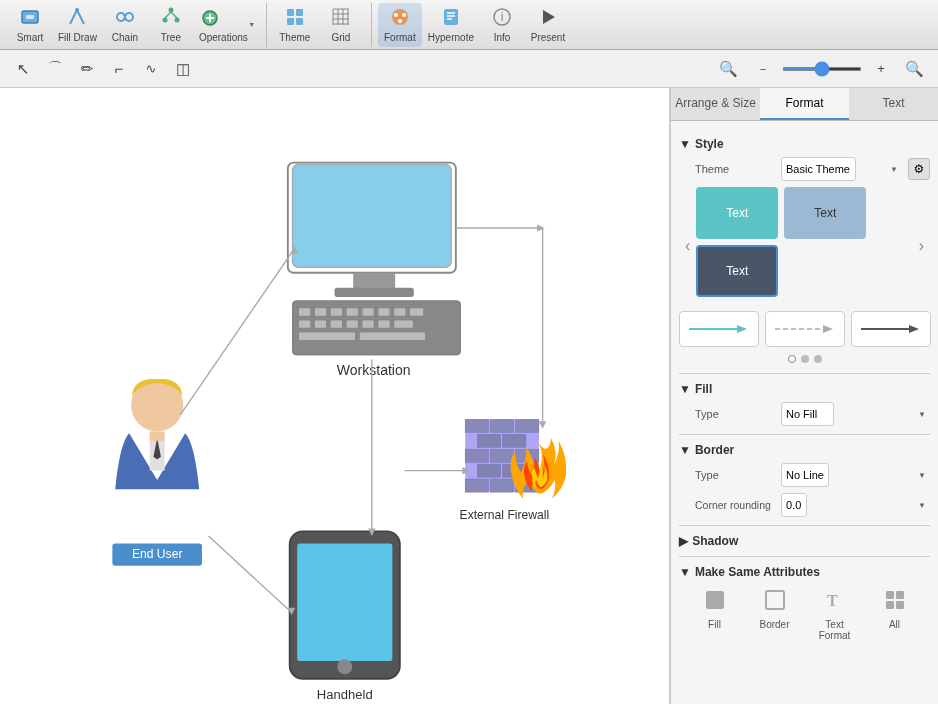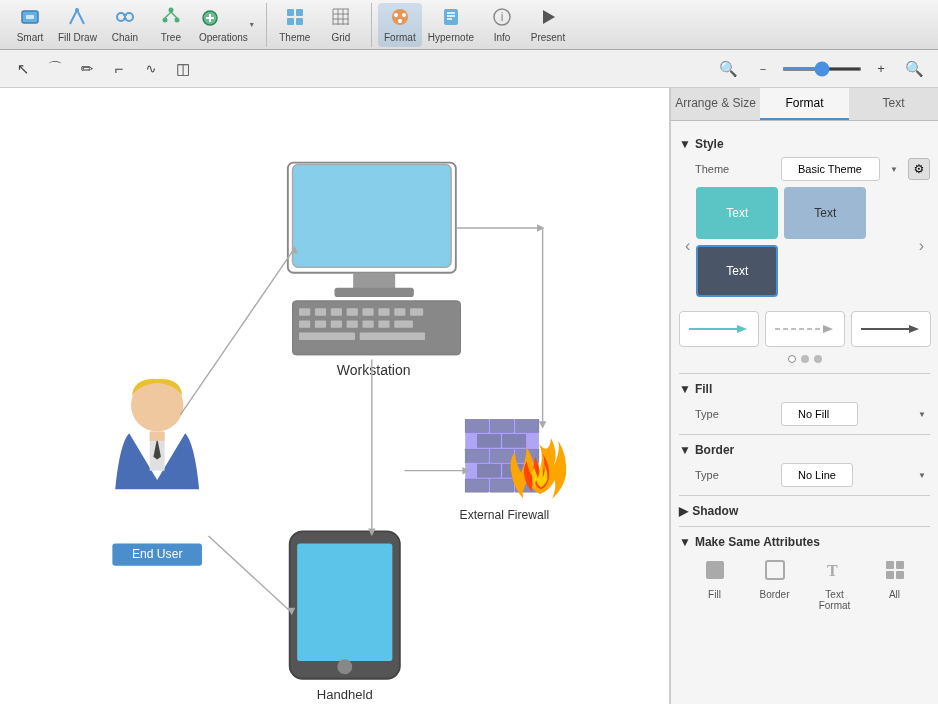--- a/index.html
+++ b/index.html
@@ -36,21 +36,21 @@
     .panel-tabs { display: flex; background: #e0e0e0; border-bottom: 1px solid #bbb; }
     .panel-tab { flex: 1; padding: 8px 4px; text-align: center; font-size: 12px; cursor: pointer; border: none; background: transparent; color: #555; border-bottom: 2px solid transparent; }
     .panel-tab.active { background: #f5f5f5; color: #000; border-bottom: 2px solid #4a8ecb; }
     .panel-content { flex: 1; overflow-y: auto; padding: 8px; }
 
     .section-header { display: flex; align-items: center; gap: 4px; font-size: 12px; font-weight: 600; color: #333; margin: 8px 0 6px; cursor: pointer; }
     .section-body { margin-bottom: 8px; }
 
     .prop-row { display: flex; align-items: center; margin-bottom: 6px; gap: 6px; }
     .prop-label { font-size: 11px; color: #555; width: 80px; flex-shrink: 0; margin-left: 16px; }
-    .prop-select { flex: 1; font-size: 11px; border: 1px solid #ccc; border-radius: 3px; background: white; padding: 2px 16px; height: 24px; appearance: none; -webkit-appearance: none; cursor: pointer; }
+    .prop-select { flex: 1; font-size: 11px; border: 1px solid #ccc; border-radius: 3px; background: white; padding: 2px 4px; height: 24px; appearance: none; -webkit-appearance: none; cursor: pointer; }
     .select-wrapper { flex: 1; position: relative; }
     .select-wrapper::after { content: '▼'; position: absolute; right: 4px; top: 50%; transform: translateY(-50%); font-size: 8px; color: #666; pointer-events: none; }
     .gear-btn { width: 22px; height: 22px; background: #e0e0e0; border: 1px solid #bbb; border-radius: 3px; cursor: pointer; font-size: 12px; display: flex; align-items: center; justify-content: center; }
 
     
     .style-cards { display: flex; gap: 6px; margin-bottom: 8px; flex-wrap: wrap; }
     .style-card { width: 82px; height: 52px; border-radius: 4px; cursor: pointer; display: flex; align-items: center; justify-content: center; font-size: 12px; font-weight: 500; border: 2px solid transparent; position: relative; }
     .style-card.selected { border-color: #4a8ecb; }
     .style-card-text1 { background: #5bc4c4; color: white; }
     .style-card-text2 { background: #9db8d2; color: #333; }
@@ -426,20 +426,30 @@
           <span>▼</span>
           <span>Border</span>
         </div>
         <div class="prop-row">
           <span class="prop-label">Type</span>
           <div class="select-wrapper">
             <select class="prop-select">
               <option>No Line</option>
               <option>Solid</option>
               <option>Dashed</option>
+            </select>
+          </div>
+        </div>
+        <div class="prop-row">
+          <span class="prop-label" style="font-size:10.5px;">Corner rounding</span>
+          <div class="select-wrapper">
+            <select class="prop-select">
+              <option>0.0</option>
+              <option>2.0</option>
+              <option>4.0</option>
             </select>
           </div>
         </div>
       </div>
 
       <hr style="border:none;border-top:1px solid #ccc;margin:4px 0 8px;">
 
       <div class="section-body">
         <div class="section-header">
           <span>▶</span>

